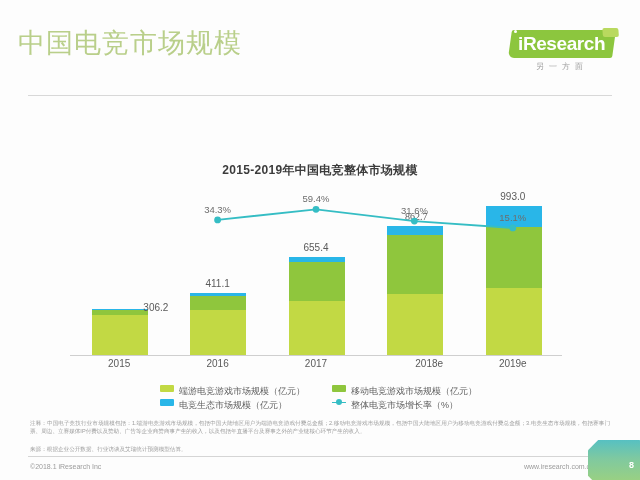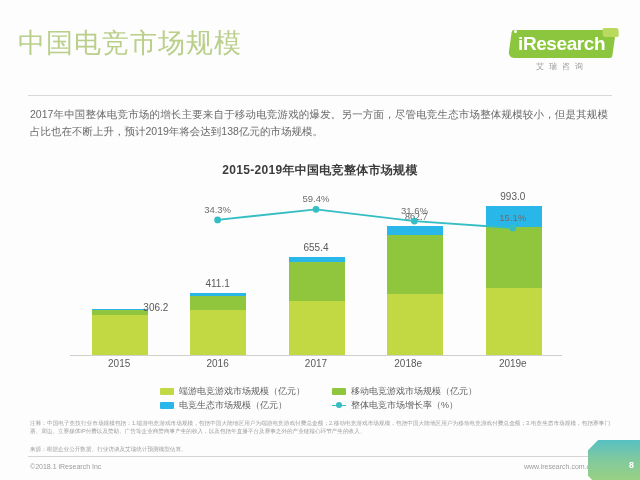--- a/index.html
+++ b/index.html
@@ -100,21 +100,21 @@
     font-size:9.5px;color:#6d6d6d;
   }
   .lineholder{position:absolute;left:70px;top:190px;width:492px;height:165px;pointer-events:none;}
 
   
   .legend{
     position:absolute;left:160px;top:384px;width:400px;
     font-size:9px;color:#5d5d5d;
   }
   .lg-row{display:flex;height:14px;align-items:center;}
-  .lg-item{display:flex;align-items:center;width:172px;}
+  .lg-item{display:flex;align-items:flex-start;width:172px;}
   .sw{width:14px;height:7px;margin-right:5px;flex:none;border-radius:1px;}
   .sw-pc{background:#c2d944;}
   .sw-mobile{background:#8fc63d;}
   .sw-eco{background:#29b6e8;}
   .sw-line{
     width:14px;height:7px;margin-right:5px;flex:none;position:relative;
   }
   .sw-line:before{
     content:"";position:absolute;left:0;top:3px;width:14px;height:1.6px;background:#35bdc4;
   }
@@ -155,24 +155,23 @@
 
 <div class="page">
 
   <div class="h-title">中国电竞市场规模</div>
   <div class="h-rule"></div>
 
   <div class="logo">
     <div class="logo-mark"></div>
     <div class="logo-dot"></div>
     <div class="logo-text">iResearch</div>
-    <div class="logo-cn">艾瑞咨询</div>
-  </div>
-
-  <div class="para">2017年中国整体电竞市场的增长主要来自于移动电竞游戏的爆发。另一方面，尽管电竞生态市场整体规模较小，但是其规模占比也在不断上升，预计2019年将会达到138亿元的市场规模。</div>
+    <div class="logo-cn">另一方面</div>
+  </div>
+
 
   <div class="chart-title">2015-2019年中国电竞整体市场规模</div>
 
   <div class="plot" id="plot">
       <div class="col" style="left: 0px;">
         <div class="bar" style="height: 45.93px;">
           <div class="seg seg-pc" style="height: 40.2px;"></div>
           <div class="seg seg-mobile" style="height: 4.53px;"></div>
           <div class="seg seg-eco" style="height: 1.2px;"></div>
         </div>
@@ -218,21 +217,21 @@
         <circle cx="246" cy="19.352" r="3.4" fill="#35bdc4"></circle>
         <circle cx="344.40000000000003" cy="31.028" r="3.4" fill="#35bdc4"></circle>
         <circle cx="442.8" cy="37.958" r="3.4" fill="#35bdc4"></circle>
       </svg>
   </div>
   <div class="axis-line"></div>
   <div id="xlabels">
       <div class="x-label" style="left: 70px;">2015</div>
       <div class="x-label" style="left: 168.4px;">2016</div>
       <div class="x-label" style="left: 266.8px;">2017</div>
-      <div class="x-label" style="left: 359px;">2018e</div>
+      <div class="x-label" style="left: 380px;">2018e</div>
       <div class="x-label" style="left: 463.6px;">2019e</div>
     </div>
 
   <div class="legend">
     <div class="lg-row">
       <div class="lg-item">
         <span class="sw sw-pc"></span>
         <span>端游电竞游戏市场规模（亿元）</span>
       </div>
       <div class="lg-item">

